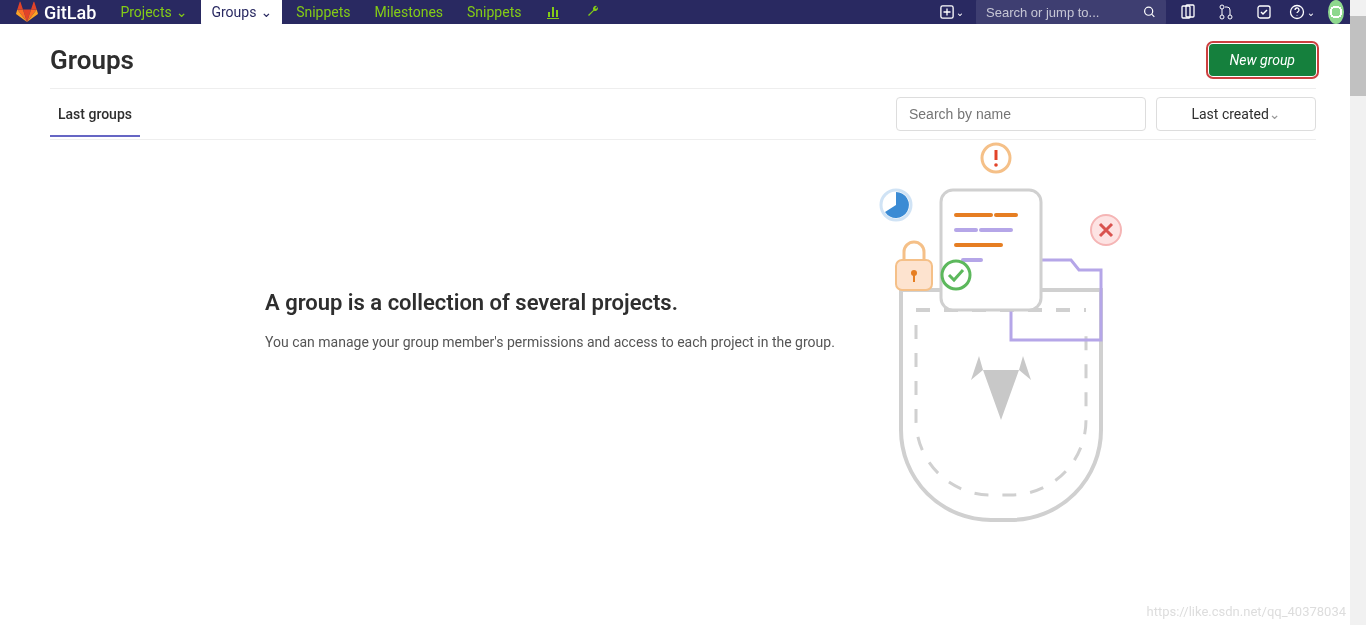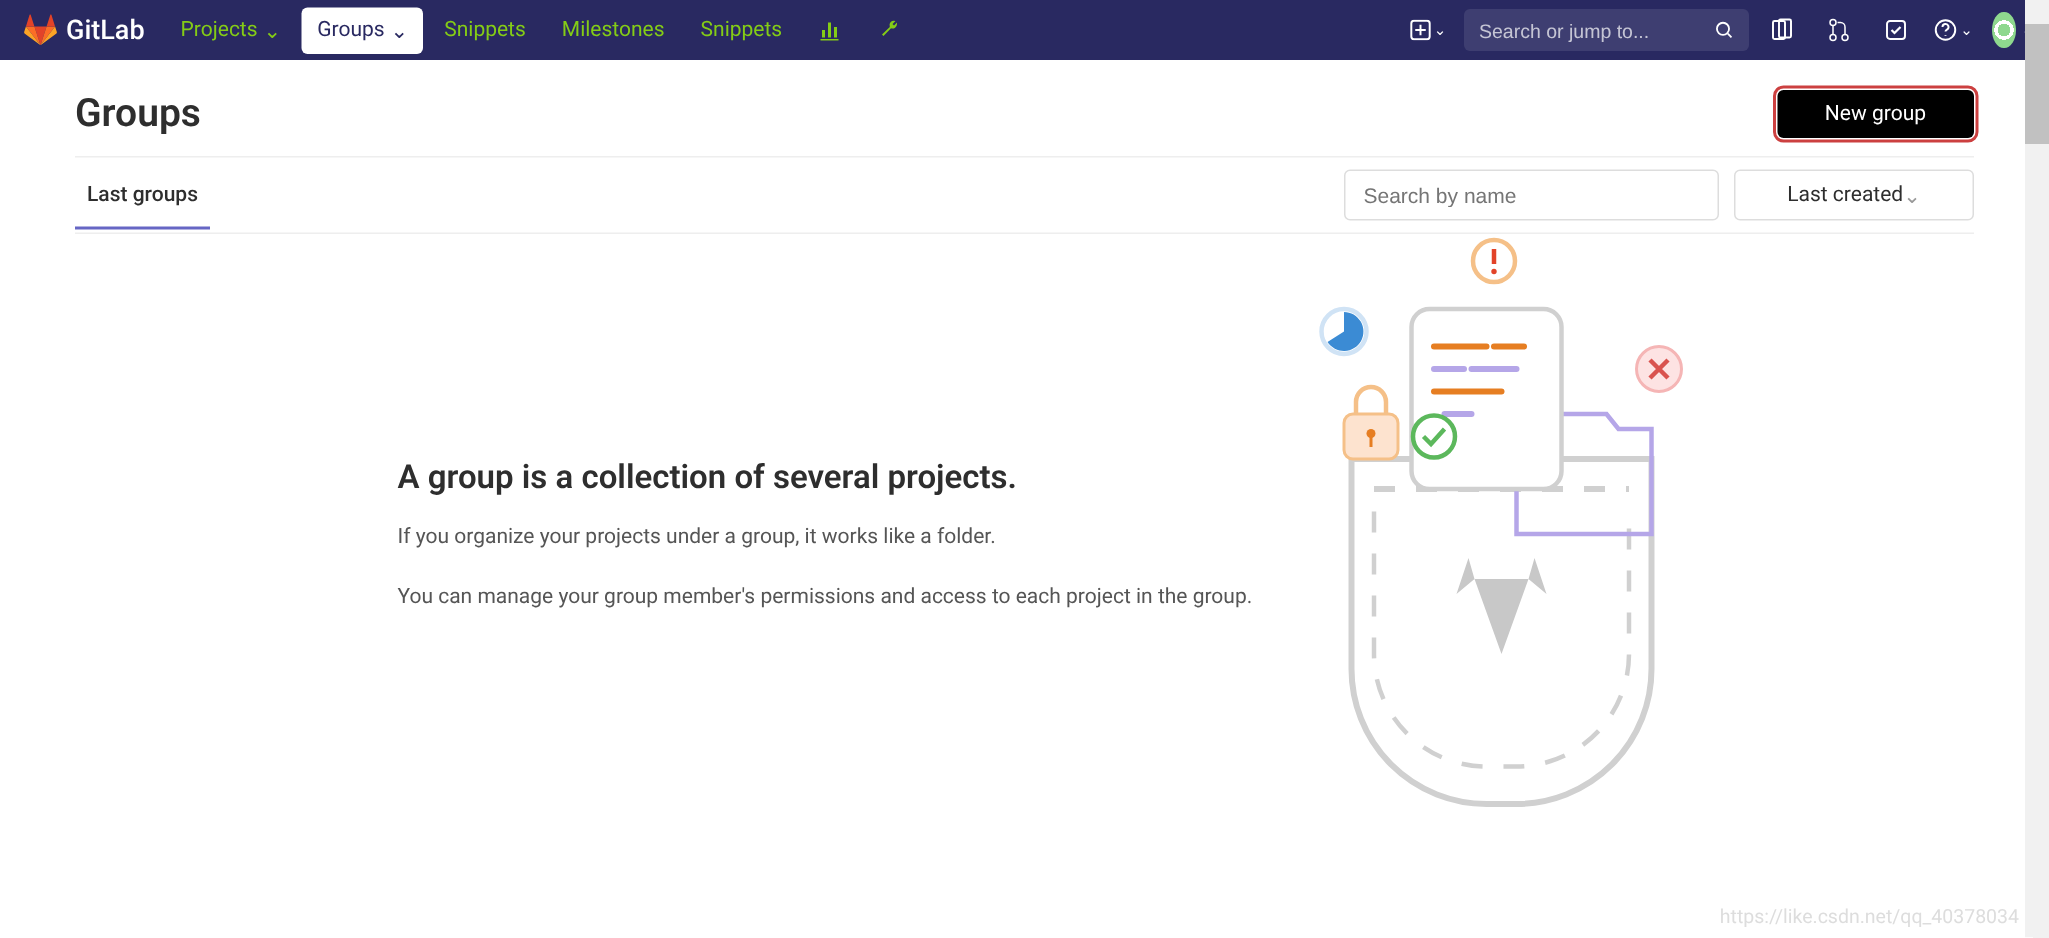--- a/index.html
+++ b/index.html
@@ -1,39 +1,39 @@
 <!DOCTYPE html>
 <html><head>
 <meta charset="utf-8">
 <style>
 * { box-sizing: border-box; margin: 0; padding: 0; }
 body { font-family: -apple-system, BlinkMacSystemFont, "Segoe UI", Roboto, sans-serif; font-size: 14px; color: #2e2e2e; background: #fff; overflow: hidden; }
 .page { width: 1366px; height: 625px; position: relative; background: #fff; }
 
 
-.header { height: 40px; background: #292961; display: flex; align-items: center; padding: 0 10px; color: #fff; }
+.header { height: 24px; background: #292961; display: flex; align-items: center; padding: 0 10px; color: #fff; }
 .logo { display: flex; align-items: center; gap: 6px; margin-right: 14px; margin-left: 6px; }
 .brand { font-size: 18px; font-weight: 500; color: #fff; }
 .nav { display: flex; align-items: center; gap: 4px; }
 .nav-item { padding: 7px 10px; color: #84cc16; font-size: 14px; border-radius: 4px; cursor: pointer; display: flex; align-items: center; gap: 4px; }
 .nav-item.active { background: #fff; color: #292961; }
 .nav-icon { font-size: 14px; }
 .header-right { margin-left: auto; display: flex; align-items: center; gap: 6px; }
 .icon-btn { width: 32px; height: 28px; display: flex; align-items: center; justify-content: center; cursor: pointer; color: #fff; border-radius: 4px; }
 .plus-btn { width: 36px; display: flex; align-items: center; justify-content: center; gap: 2px; }
 .search-box { width: 190px; height: 28px; background: rgba(255,255,255,0.1); border-radius: 4px; display: flex; align-items: center; padding: 0 10px; }
 .search-box input { background: none; border: none; outline: none; color: #fff; font-size: 13px; width: 100%; }
 .search-box input::placeholder { color: rgba(255,255,255,0.7); }
 .avatar { width: 24px; height: 24px; border-radius: 50%; background: radial-gradient(circle, #8ed88e 30%, #fff 30%, #fff 45%, #8ed88e 45%); margin-left: 4px; }
 
 
 .body { padding: 0 50px; }
 .title-row { display: flex; align-items: center; padding: 20px 0 12px; border-bottom: 1px solid #eee; }
 .page-title { font-size: 26px; font-weight: 600; color: #2e2e2e; }
-.new-btn { margin-left: auto; background: #000000; color: #fff; padding: 8px 32px; border-radius: 4px; font-size: 14px; cursor: pointer; outline: 2px solid #cc4040; outline-offset: 1px; }
+.new-btn { margin-left: auto; background: #15803d; color: #fff; padding: 8px 21px; border-radius: 4px; font-size: 14px; cursor: pointer; outline: 2px solid #cc4040; outline-offset: 1px; font-style: italic; }
 
 .tabs-row { display: flex; align-items: center; border-bottom: 1px solid #eee; }
 .tab { padding: 14px 8px; margin-right: 20px; font-size: 14px; color: #707070; cursor: pointer; position: relative; }
 .tab.active { color: #2e2e2e; font-weight: 500; }
 .tab.active::after { content: ""; position: absolute; left: 0; right: 0; bottom: -1px; height: 2px; background: #6666c4; }
 .filters { margin-left: auto; display: flex; gap: 10px; padding: 8px 0; }
 .filter-input { width: 250px; height: 34px; border: 1px solid #ddd; border-radius: 4px; padding: 0 12px; font-size: 14px; }
 .filter-select { width: 160px; height: 34px; border: 1px solid #ddd; border-radius: 4px; padding: 0 12px; font-size: 14px; display: flex; align-items: center; justify-content: center; color: #2e2e2e; cursor: pointer; }
 
 
@@ -161,21 +161,20 @@
       <div class="filter-select">
             <span>Last created</span>
             <span style="color:#999">⌄</span>
           </div>
     </div>
   </div>
 
   <div class="empty">
     <div class="empty-text">
       <h2 class="empty-title">A group is a collection of several projects.</h2>
-      <p class="empty-p">If you organize your projects under a group, it works like a folder.</p>
       <p class="empty-p">You can manage your group member's permissions and access to each project in the group.</p>
     </div>
     <svg class="illus" viewBox="0 0 280 400">
 
       <path d="M40 150 h200 v140 a90 90 0 0 1 -90 90 h-20 a90 90 0 0 1 -90 -90 z" fill="none" stroke="#d0d0d0" stroke-width="4"></path>
       <line x1="55" y1="170" x2="225" y2="170" stroke="#d0d0d0" stroke-width="4" stroke-dasharray="14 14"></line>
       <path d="M55 185 v95 a75 75 0 0 0 75 75 h20 a75 75 0 0 0 75 -75 v-95" fill="none" stroke="#d0d0d0" stroke-width="3" stroke-dasharray="14 14"></path>
 
       <path d="M140 280 l-18-50 h36 z M122 230 l-4-14 l-8 24 z M158 230 l4-14 l8 24 z" fill="#c8c8c8"></path>
 

